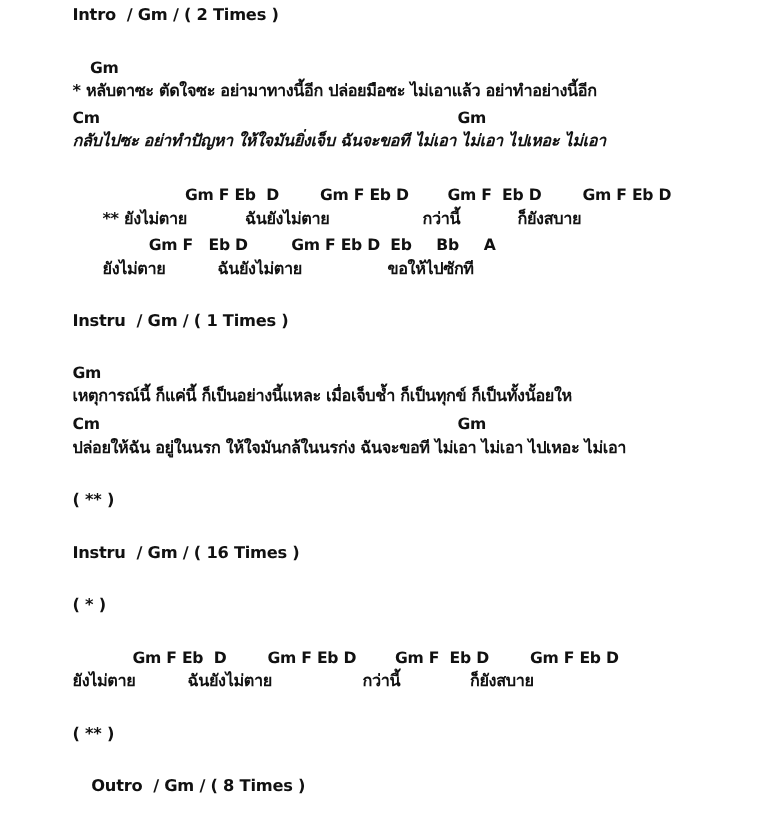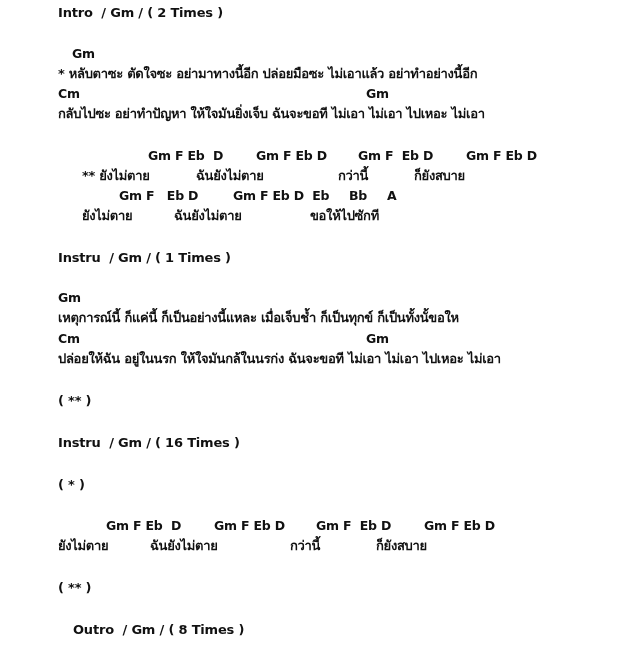--- a/index.html
+++ b/index.html
@@ -35,21 +35,21 @@
   </style>
 </head>
 <body>
 
 <div class="line" style="left:58px; top:5px;">Intro  / Gm / ( 2 Times )</div>
 
 <div class="line chord" style="left:72px; top:46px;">Gm</div>
 <div class="line lyric" style="left:58px; top:66px;">* หลับตาซะ ตัดใจซะ อย่ามาทางนี้อีก ปล่อยมือซะ ไม่เอาแล้ว อย่าทำอย่างนี้อีก</div>
 <div class="line chord" style="left:58px; top:86px;">Cm</div>
 <div class="line chord" style="left:366px; top:86px;">Gm</div>
-<div class="line lyric" style="left:58px; top:106px;">กลับไปซะ อย่าทำปัญหา ให้ใจมันยิ่งเจ็บ ฉันจะขอที ไม่เอา ไม่เอา ไปเหอะ ไม่เอา</div>
+<div class="line lyric" style="left:58px; top:106px;font-style:italic;">กลับไปซะ อย่าทำปัญหา ให้ใจมันยิ่งเจ็บ ฉันจะขอที ไม่เอา ไม่เอา ไปเหอะ ไม่เอา</div>
 
 <div>
   <div class="line chord" style="left:148px; top:148px;">Gm F Eb  D</div>
   <div class="line chord" style="left:256px; top:148px;">Gm F Eb D</div>
   <div class="line chord" style="left:358px; top:148px;">Gm F  Eb D</div>
   <div class="line chord" style="left:466px; top:148px;">Gm F Eb D</div>
 
   <div class="line lyric" style="left:82px; top:168px;">** ยังไม่ตาย</div>
   <div class="line lyric" style="left:196px; top:168px;">ฉันยังไม่ตาย</div>
   <div class="line lyric" style="left:338px; top:168px;">กว่านี้</div>
@@ -61,21 +61,21 @@
   <div class="line chord" style="left:387px; top:188px;">A</div>
 
   <div class="line lyric" style="left:82px; top:208px;">ยังไม่ตาย</div>
   <div class="line lyric" style="left:174px; top:208px;">ฉันยังไม่ตาย</div>
   <div class="line lyric" style="left:310px; top:208px;">ขอให้ไปซักที</div>
 </div>
 
 <div class="line" style="left:58px; top:250px;">Instru  / Gm / ( 1 Times )</div>
 
 <div class="line chord" style="left:58px; top:290px;">Gm</div>
-<div class="line lyric" style="left:58px; top:310px;">เหตุการณ์นี้ ก็แค่นี้ ก็เป็นอย่างนี้แหละ เมื่อเจ็บช้ำ ก็เป็นทุกข์ ก็เป็นทั้งนั้ขอให</div>
+<div class="line lyric" style="left:58px; top:310px;">เหตุการณ์นี้ ก็แค่นี้ ก็เป็นอย่างนี้แหละ เมื่อเจ็บช้ำ ก็เป็นทุกข์ ก็เป็นทั้งนั้อยให</div>
 <div class="line chord" style="left:58px; top:331px;">Cm</div>
 <div class="line chord" style="left:366px; top:331px;">Gm</div>
 <div class="line lyric" style="left:58px; top:351px;">ปล่อยให้ฉัน อยู่ในนรก ให้ใจมันกล้ในนรก่ง ฉันจะขอที ไม่เอา ไม่เอา ไปเหอะ ไม่เอา</div>
 
 <div class="line" style="left:58px; top:393px;">( ** )</div>
 
 <div class="line" style="left:58px; top:435px;text-align:center;">Instru  / Gm / ( 16 Times )</div>
 
 <div class="line" style="left:58px; top:477px;">( * )</div>
 

